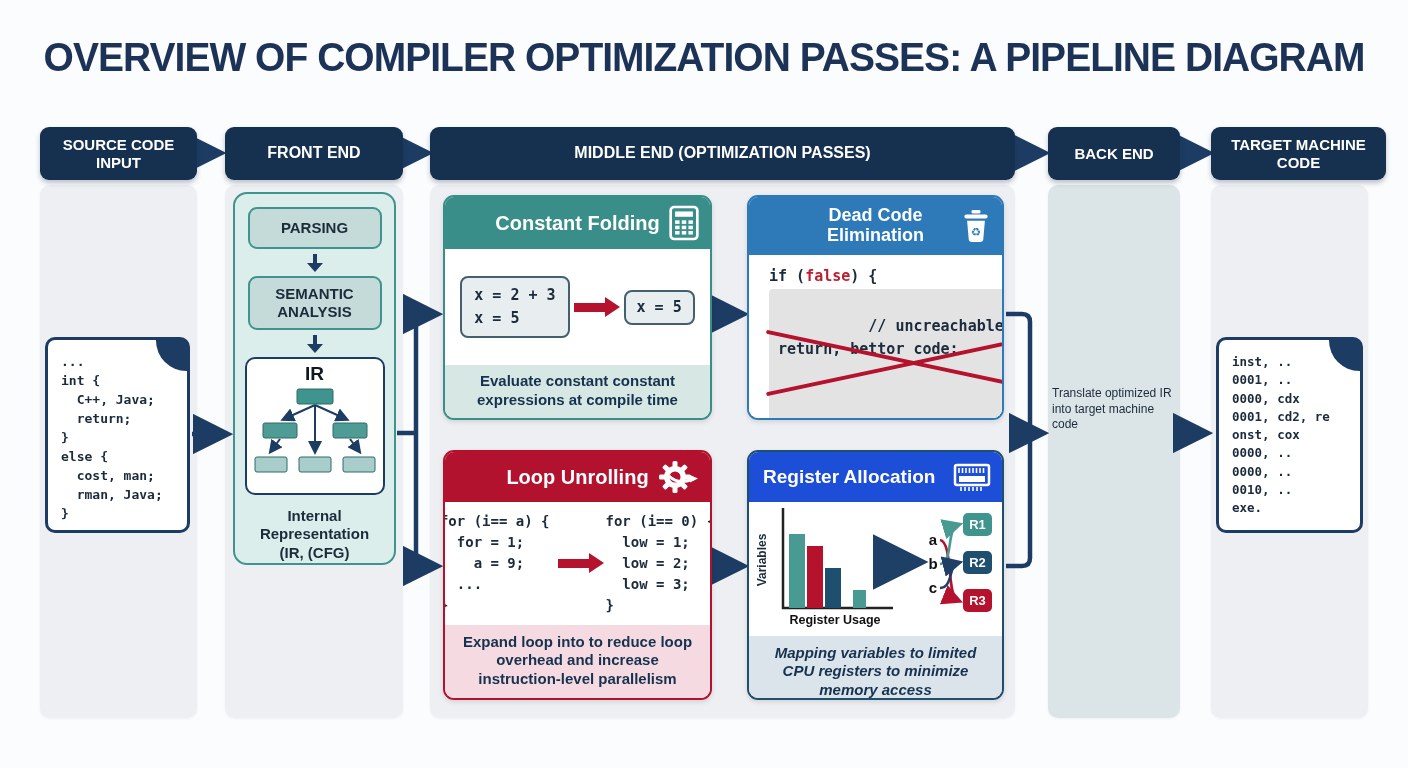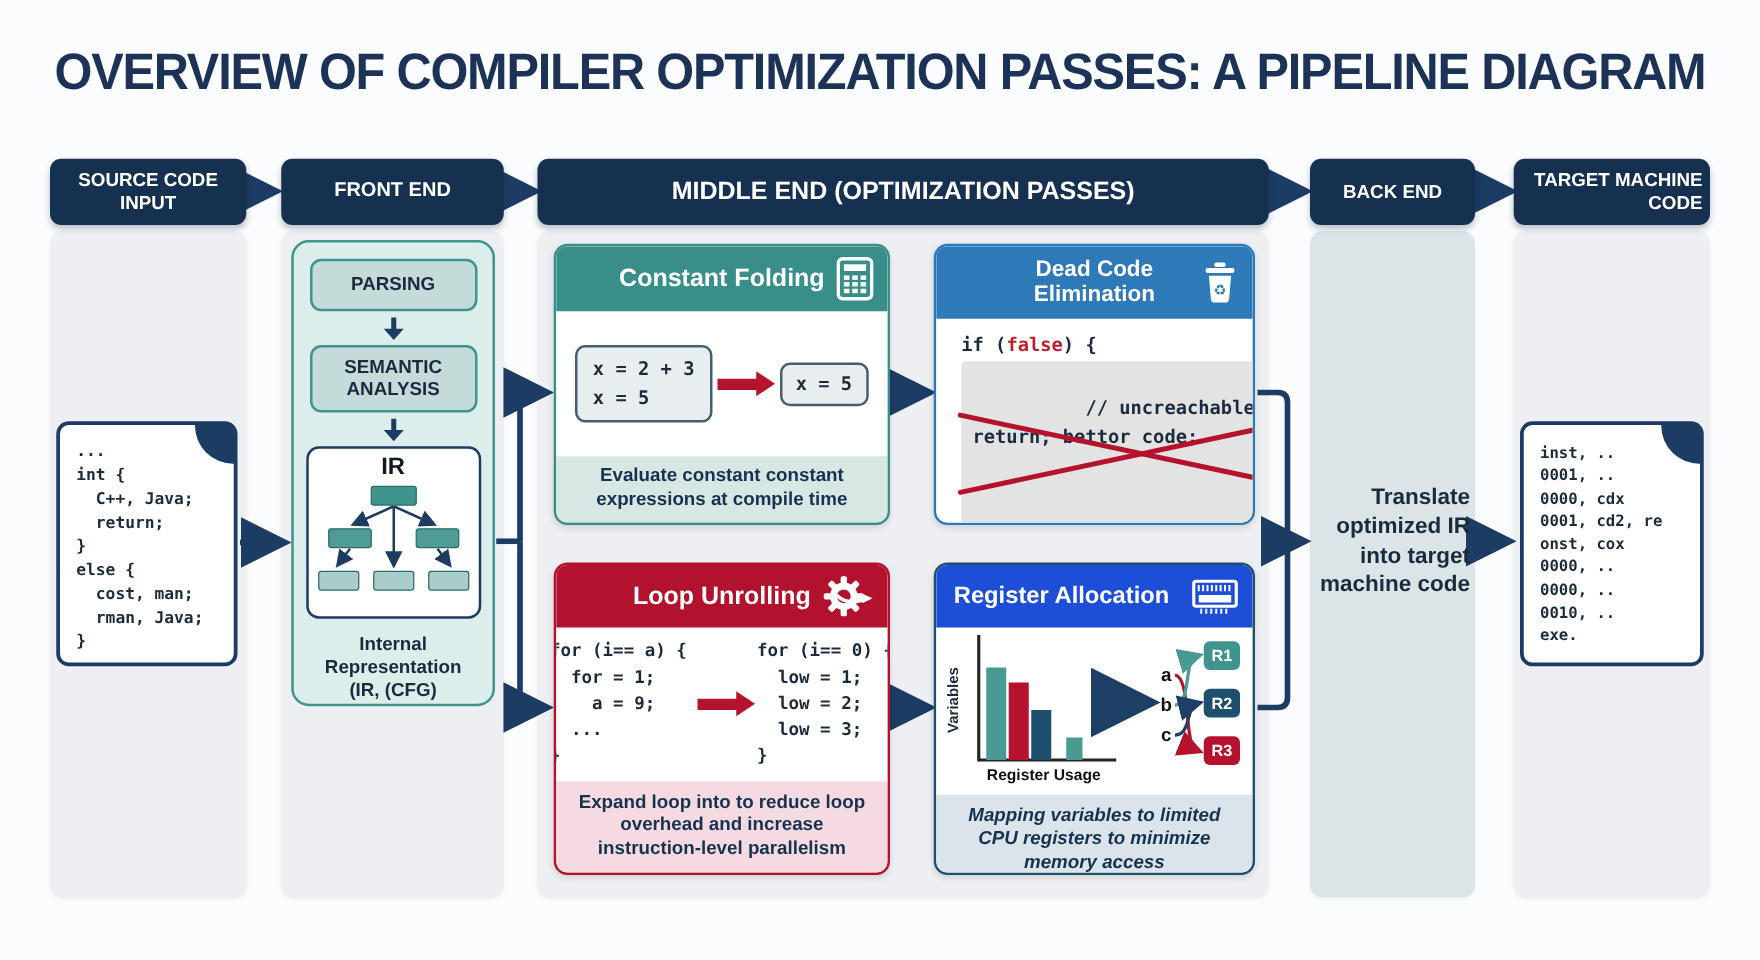--- a/index.html
+++ b/index.html
@@ -105,21 +105,21 @@
     position:relative; display:inline-block; background:#e3e3e3; border-radius:4px;
     padding:2px 9px; margin:1px 0; white-space:pre;
   }
   .xline { position:absolute; left:-6px; right:-6px; top:50%; height:3.5px; background:#b5122e; border-radius:2px; }
   .xline.a { transform:rotate(12deg); }
   .xline.b { transform:rotate(-12deg); }
   .lu-code { font-size:14px; font-weight:700; white-space:pre; line-height:1.5; }
   
   .be-text {
     position:absolute; left:1052px; top:386px; width:124px;
-    font-size:18px; font-weight:700; color:#1b2b3c; text-align:right; line-height:1.3;
+    font-size:12px; font-weight:400; color:#1b2b3c; text-align:left; line-height:1.3;
   }
   .overlay { position:absolute; left:0; top:0; pointer-events:none; }
 </style>
 </head>
 <body>
 
 <div id="stage">
 
   <h1 class="title">OVERVIEW OF COMPILER OPTIMIZATION PASSES: A PIPELINE DIAGRAM</h1>
 
@@ -155,23 +155,23 @@
       <path d="M1006 314 H1022 Q1030 314 1030 322 V432" stroke-width="4.5"></path>
       <path d="M1006 566 H1022 Q1030 566 1030 558 V434" stroke-width="4.5"></path>
       <path d="M1030 433 H1038" stroke-width="4.5" marker-end="url(#ah)"></path>
 
       <path d="M1183 433 H1202" stroke-width="4.5" marker-end="url(#ah)"></path>
     </g>
   </svg>
 
   <div class="hdr" style="left:40px;width:157px;font-size:15px;">SOURCE CODE INPUT</div>
   <div class="hdr" style="left:225px;width:178px;font-size:16px;">FRONT END</div>
-  <div class="hdr" style="left:430px;width:585px;font-size:20px;">MIDDLE END (OPTIMIZATION PASSES)</div>
+  <div class="hdr" style="left:430px;width:585px;font-size:16px;">MIDDLE END (OPTIMIZATION PASSES)</div>
   <div class="hdr" style="left:1048px;width:132px;font-size:15px;">BACK END</div>
-  <div class="hdr" style="left:1211px;width:157px;font-size:15px;text-align:right;">TARGET MACHINE CODE</div>
+  <div class="hdr" style="left:1211px;width:175px;font-size:15px;">TARGET MACHINE CODE</div>
 
   <div class="doc" style="left:45px;top:337px;">
     <div class="fold"></div>
     <pre>...
 int {
   C++, Java;
   return;
 }
 else {
   cost, man;

